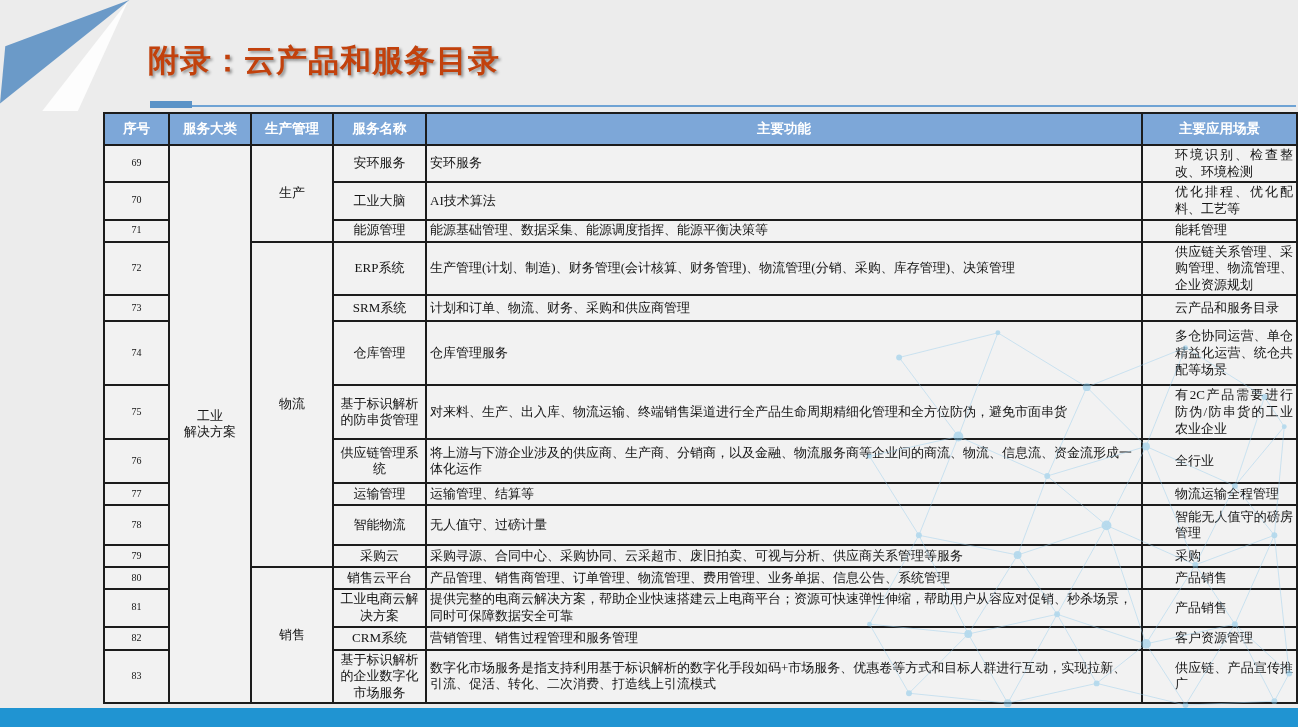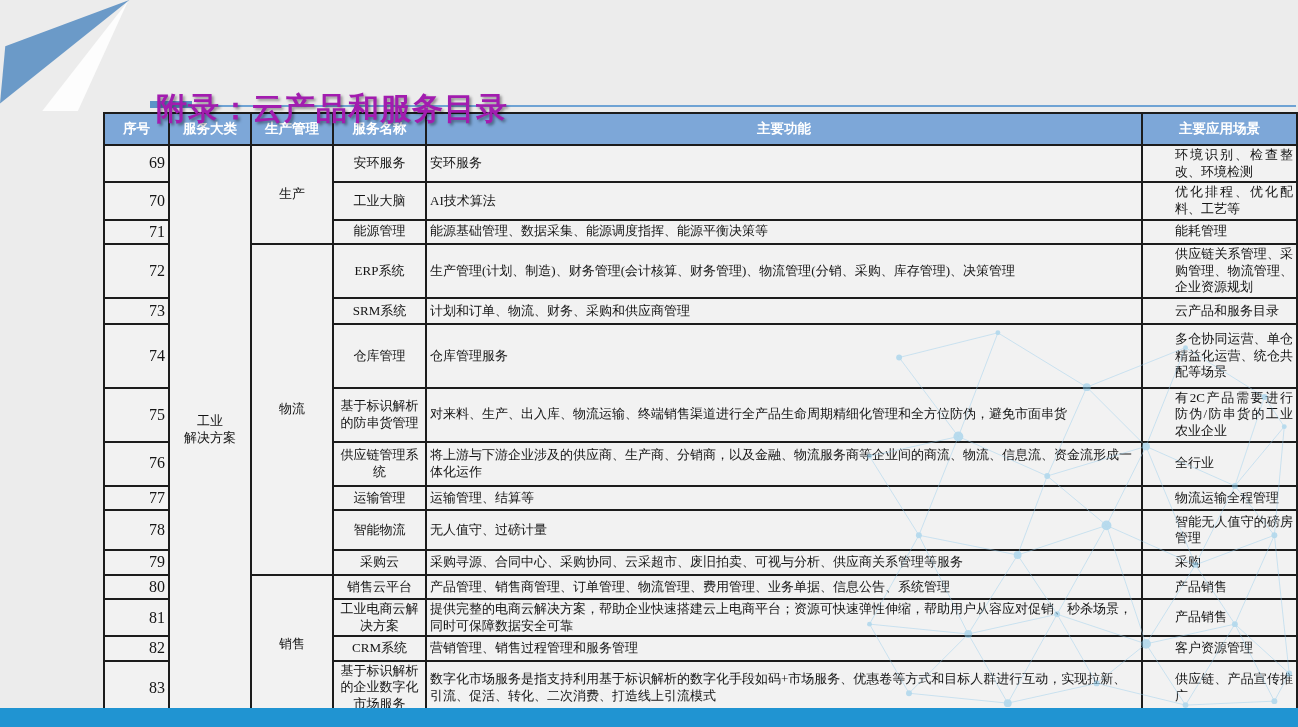--- a/index.html
+++ b/index.html
@@ -17,44 +17,43 @@
     filter:drop-shadow(2px 3px 3px rgba(0,0,0,.45));
   }
   .deco .tri-white{
     position:absolute;left:0;top:0;width:132px;height:112px;
     background:#fdfdfd;
     clip-path:polygon(97% 1%,32% 99%,59% 99%);
     filter:drop-shadow(4px 2px 3px rgba(0,0,0,.4));
   }
   
   .title{
-    position:absolute;left:156px;top:40px;z-index:4;
-    font-size:31px;font-weight:bold;color:#a21caf;
+    position:absolute;left:148px;top:40px;z-index:4;
+    font-size:31px;font-weight:bold;color:#c2410c;
     letter-spacing:1px;
     text-shadow:2px 2px 3px rgba(0,0,0,.4);
     font-family:"Liberation Sans","DejaVu Sans",sans-serif;
-    margin-top:48px;
   }
   .divider-line{position:absolute;left:150px;top:105px;width:1146px;height:2px;background:#6fa3d4;z-index:2;}
   .divider-accent{position:absolute;left:150px;top:101px;width:42px;height:7px;background:#5b93c7;z-index:2;}
   
   .tbl-wrap{position:absolute;left:103px;top:112px;z-index:1;}
   table{border-collapse:collapse;table-layout:fixed;width:1193px;background:#f2f2f2;}
   th,td{border:2px solid #1c1c1c;overflow:hidden;}
   th{
     background:#7da7d8;color:#ffffff;font-weight:bold;
     font-size:13.5px;height:24px;padding:3px 2px;
     font-family:"Liberation Sans","DejaVu Sans",sans-serif;
   }
   td{
     color:#141414;font-size:13px;line-height:1.28;
     font-family:"Liberation Serif","DejaVu Serif",serif;
     vertical-align:middle;padding:1px 3px;
   }
-  td.no{text-align:right;font-size:16px;}
+  td.no{text-align:center;font-size:10px;}
   td.cat,td.sub{text-align:center;}
   td.nm{text-align:center;}
   td.fn{text-align:left;}
   td.sc{text-align:justify;padding-left:32px;}
   tr.h34{height:32px}tr.h24{height:22px}tr.h55{height:53px}tr.h28{height:26px}
   tr.h56{height:64px}tr.h54{height:52px}tr.h46{height:44px}tr.h38{height:40px}
   tr.h37{height:35px}tr.h25{height:23px}
   
   .bottom-bar{position:absolute;left:0;bottom:0;width:1298px;height:19px;background:#2094d2;z-index:2;}
   

